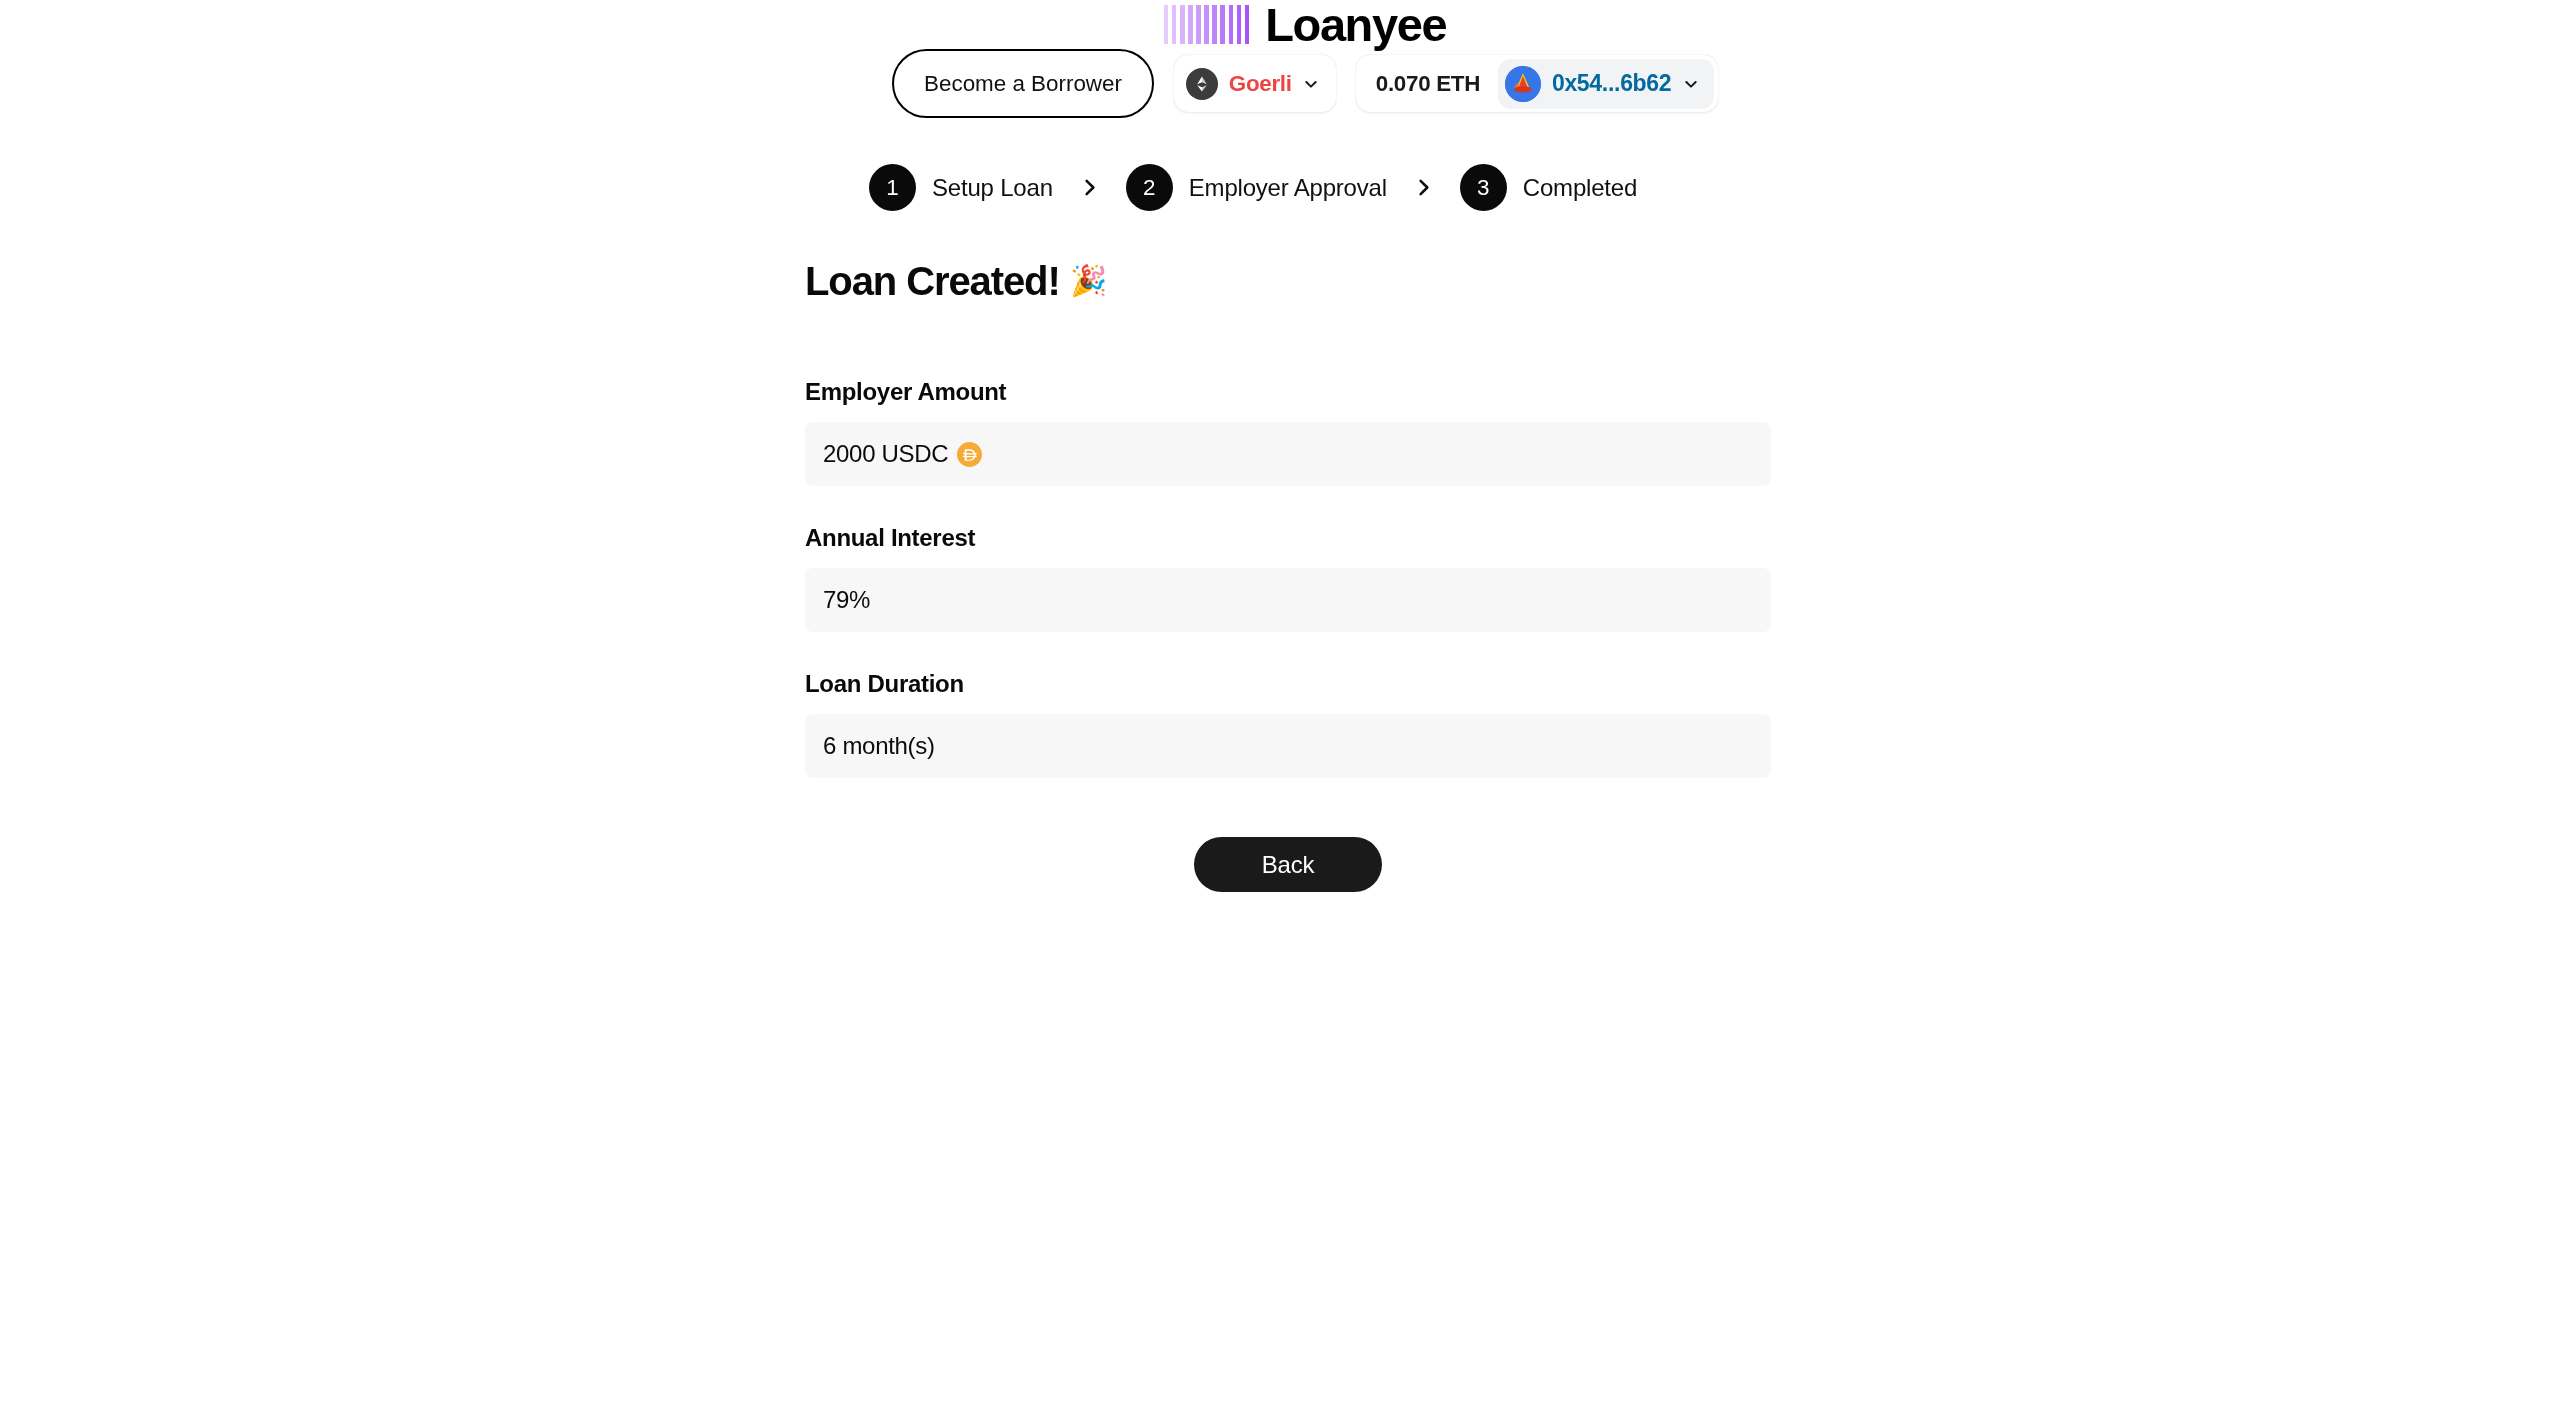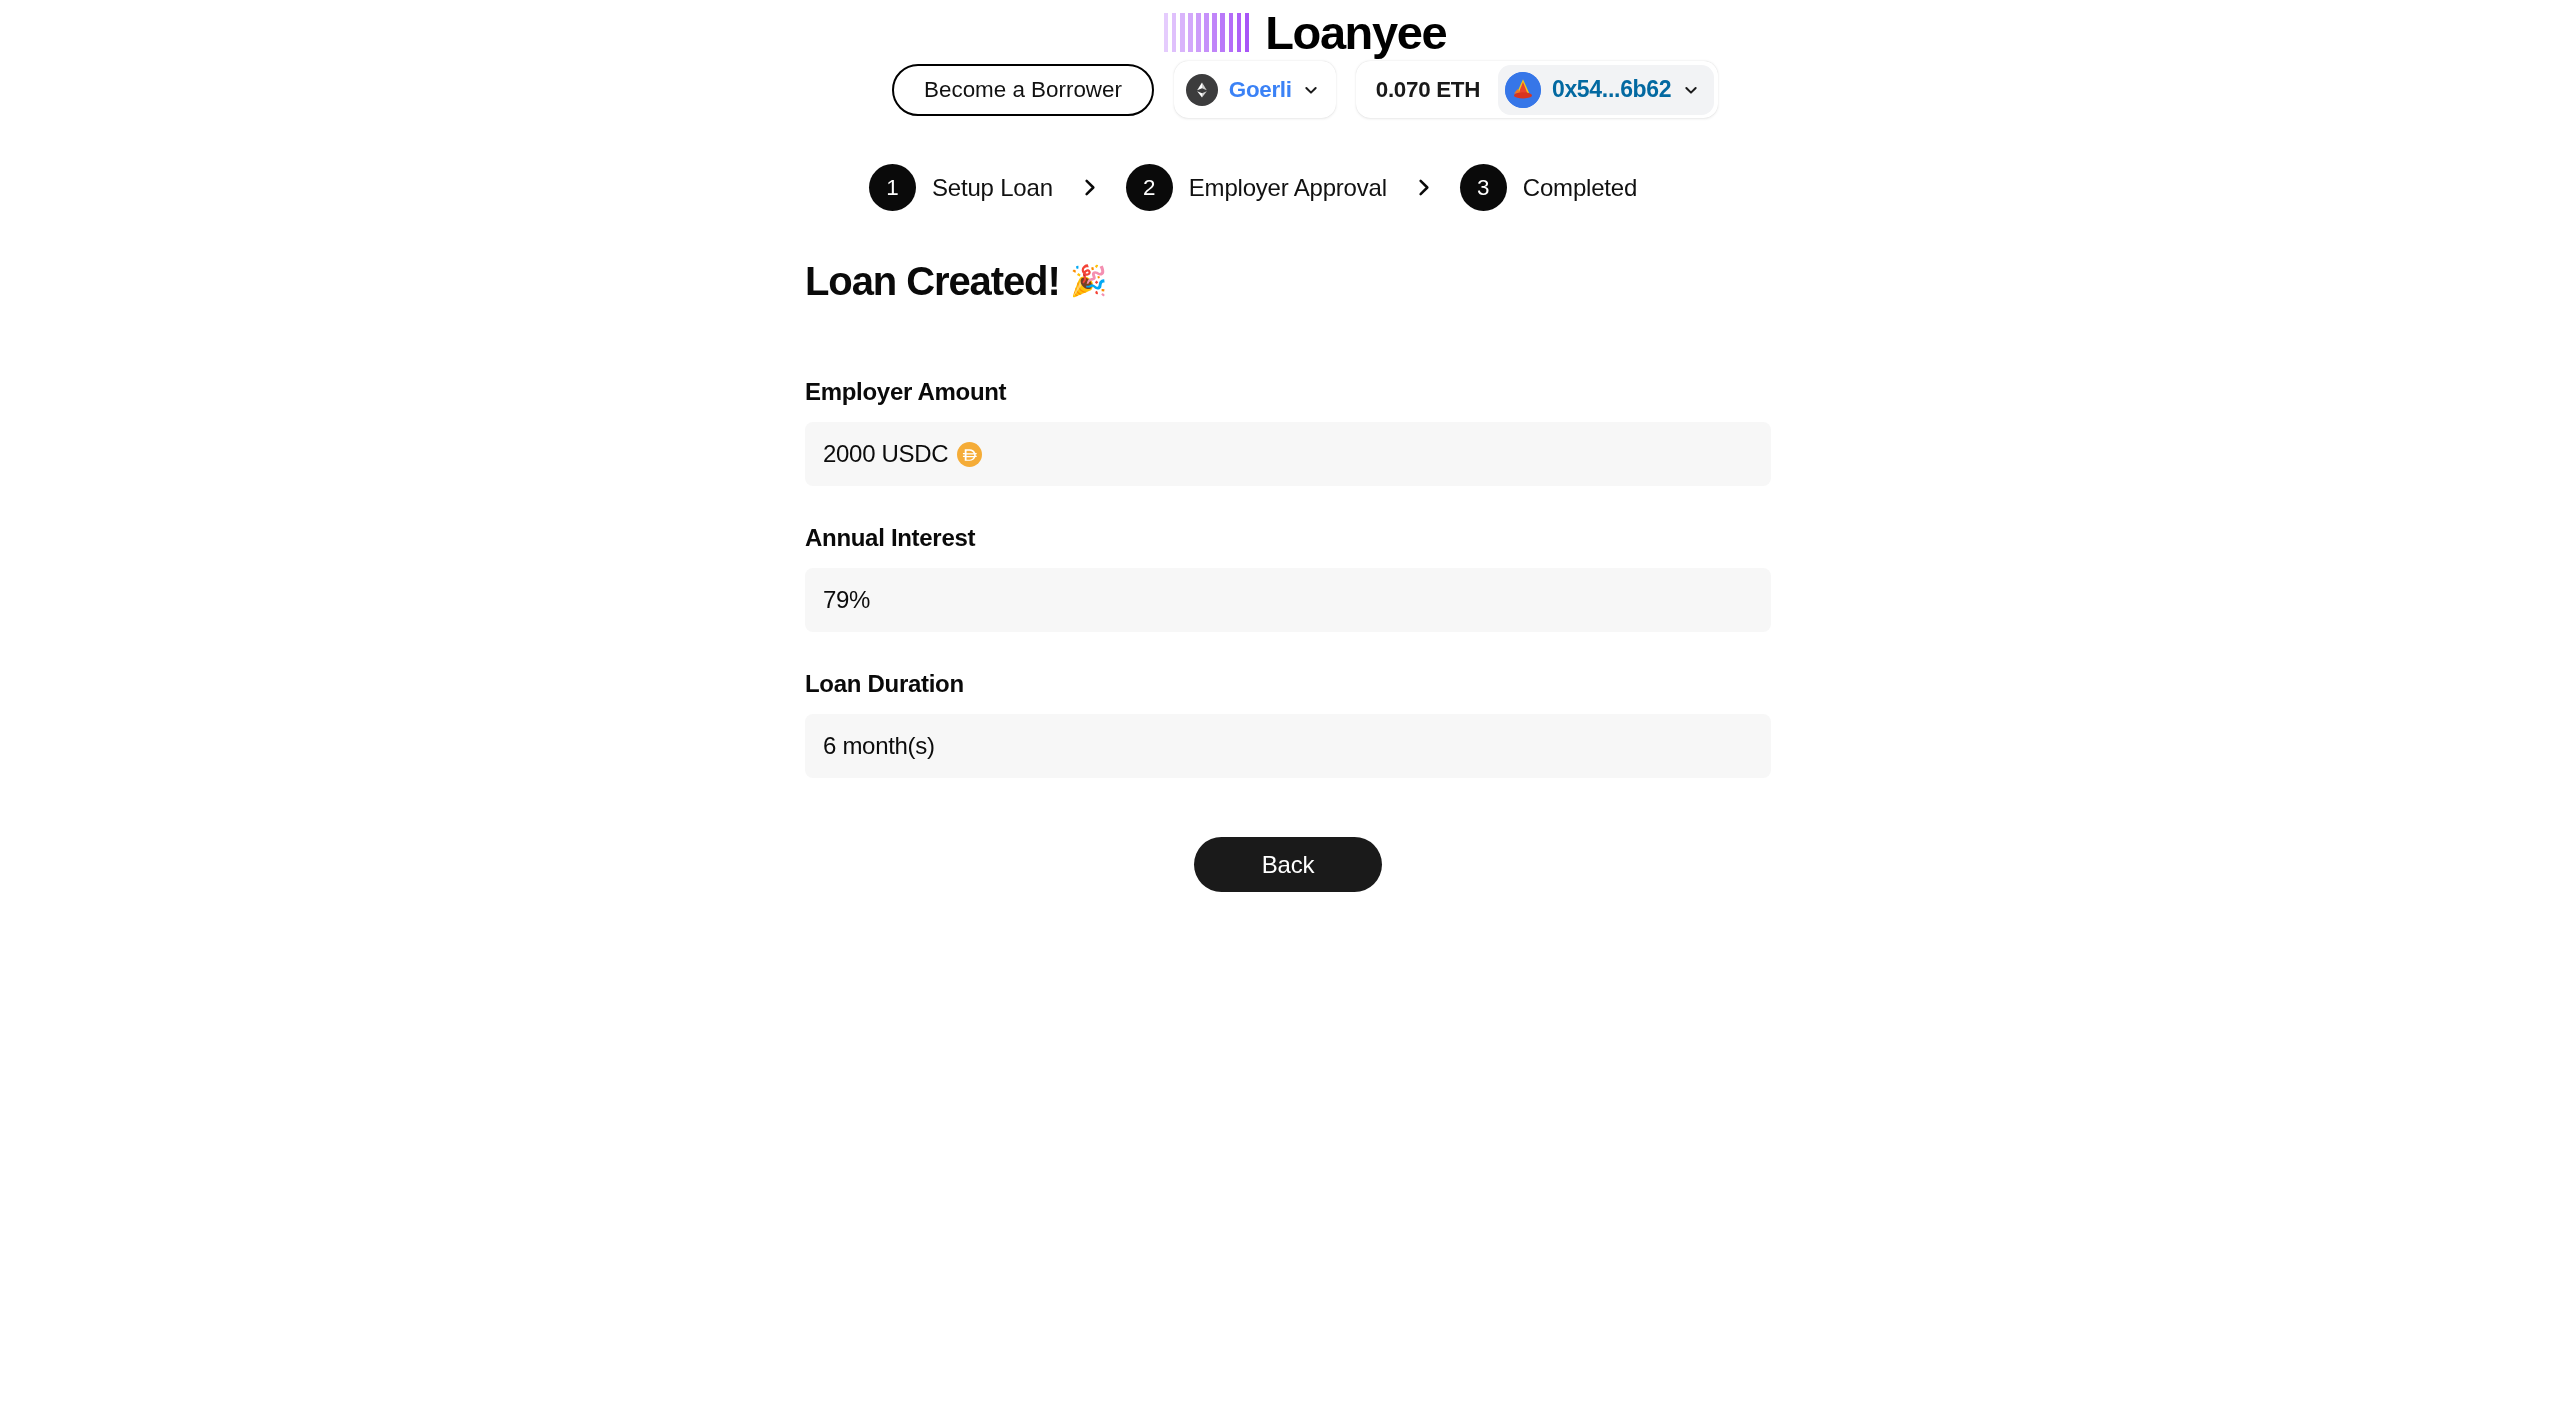--- a/index.html
+++ b/index.html
@@ -54,21 +54,21 @@
     line-height: 1;
   }
 
   .header-right {
     display: flex;
     align-items: center;
     gap: 19.7px;
   }
 
   .btn-outline {
-    height: 52px;
+    height: 69px;
     padding: 16px 30px;
     border: 2.2px solid #000000;
     border-radius: 894px;
     background: #ffffff;
     font-family: "Liberation Sans", sans-serif;
     font-size: 22.4px;
     font-weight: 400;
     color: #111111;
     display: flex;
     align-items: center;
@@ -92,21 +92,21 @@
     width: 32px; height: 32px;
     border-radius: 50%;
     background: #3c3c3d;
     display: flex; align-items: center; justify-content: center;
     flex: 0 0 auto;
   }
 
   .chip-label {
     font-size: 22.4px;
     font-weight: 700;
-    color: #3b82f6;
+    color: #ef4444;
     letter-spacing: -0.3px;
     white-space: nowrap;
   }
 
   .chev {
     width: 18px; height: 18px;
     flex: 0 0 auto;
     display: flex; align-items: center; justify-content: center;
   }
 

